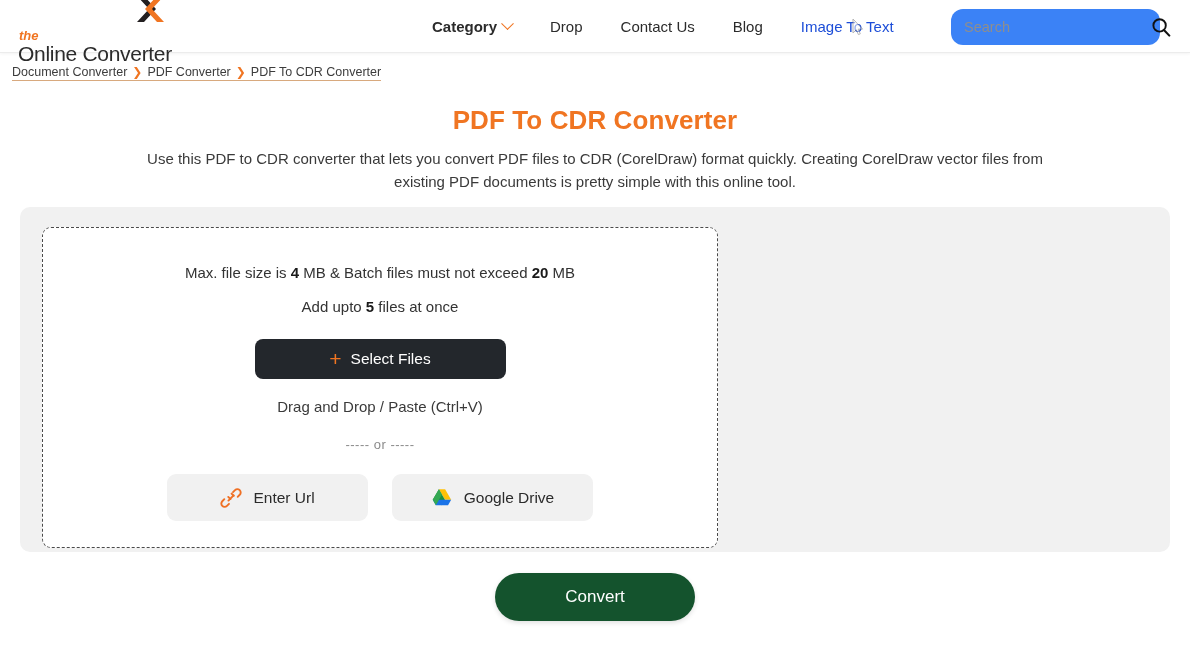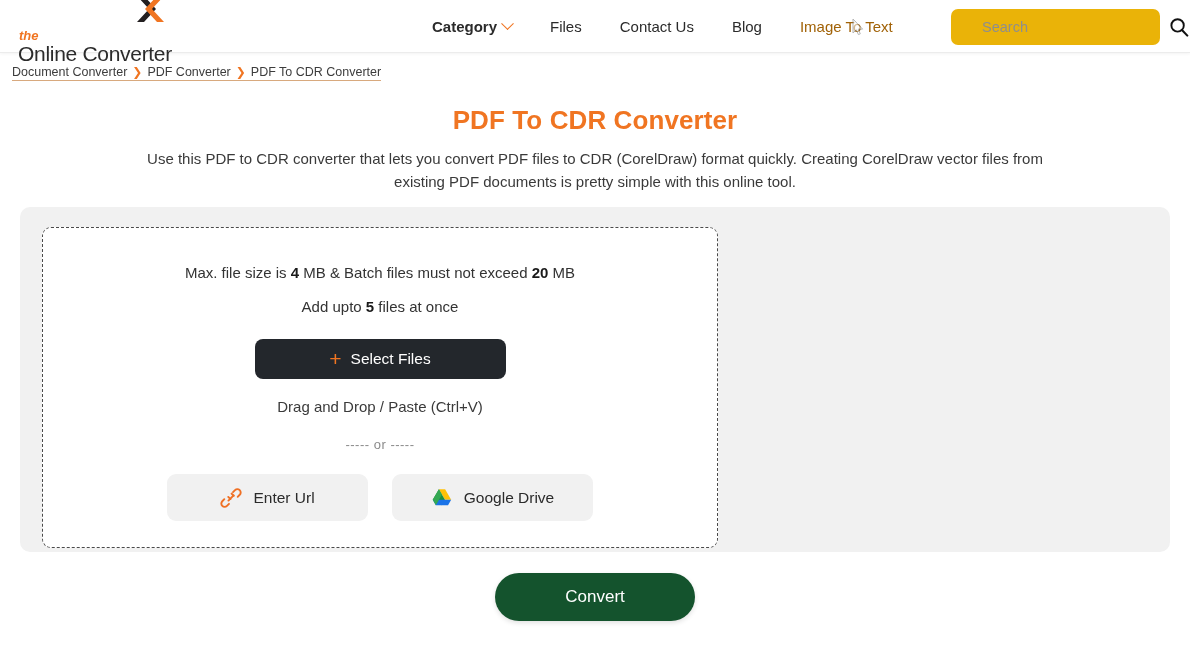--- a/index.html
+++ b/index.html
@@ -60,41 +60,41 @@
     font-size: 15px;
     color: #2b2b2b;
     padding: 0 19px;
     cursor: pointer;
     white-space: nowrap;
     display: flex;
     align-items: center;
     gap: 6px;
   }
   .nav-item.first { padding-left: 0; }
-  .nav-item.muted { color: #a16207; }
+  .nav-item.muted { color: #1d4ed8; }
   .nav-item.bold { font-weight: 700; }
   .caret {
     display: inline-block;
     width: 9px; height: 9px;
     border-right: 1.6px solid #f07522;
     border-bottom: 1.6px solid #f07522;
     transform: rotate(45deg) translate(-2px,-2px);
   }
 
   .search-box {
     position: absolute;
     left: 951px;
     top: 9px;
     width: 209px;
     height: 36px;
-    background: #eab308;
-    border-radius: 7px;
-    display: flex;
-    align-items: center;
-    padding: 0 31px;
+    background: #3b82f6;
+    border-radius: 12px;
+    display: flex;
+    align-items: center;
+    padding: 0 13px;
     cursor: text;
   }
   .search-box input {
     flex: 1;
     border: 0;
     outline: 0;
     background: transparent;
     font-family: "Liberation Sans", sans-serif;
     font-size: 14.5px;
     color: #3a3a3a;
@@ -273,21 +273,21 @@
       <span class="logo-name">Online Converter</span>
     </span>
   </div>
 
   <nav class="nav">
     <div class="nav-item first bold">
       <span>Category</span>
       <span class="caret"></span>
     </div>
     <div class="nav-item">
-      <span>Files</span>
+      <span>Drop</span>
     </div>
     <div class="nav-item">
       <span>Contact Us</span>
     </div>
     <div class="nav-item">
       <span>Blog</span>
     </div>
     <div class="nav-item muted">
       <span>Image To Text</span>
     </div>

